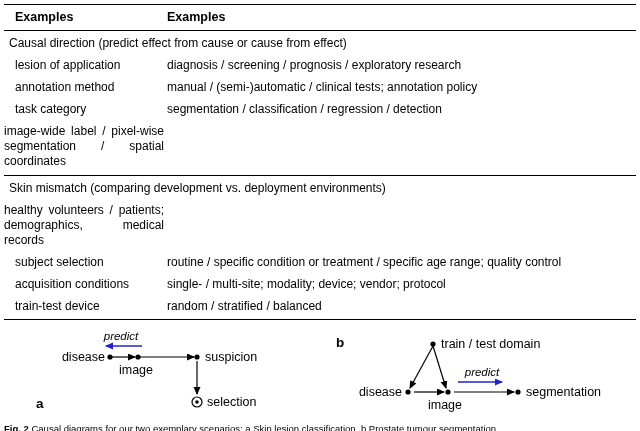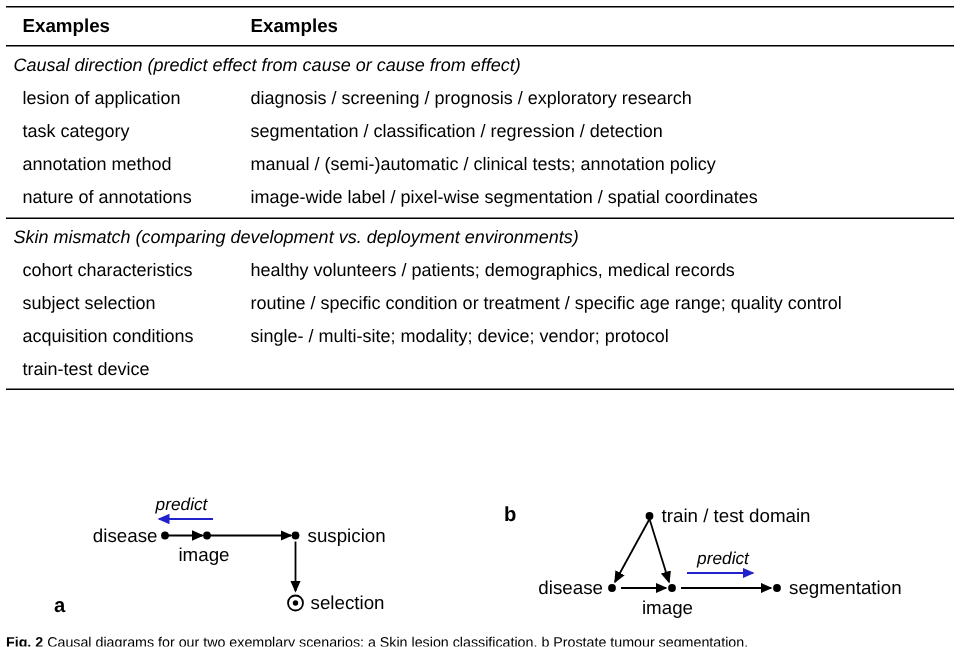--- a/index.html
+++ b/index.html
@@ -12,21 +12,21 @@
   .thead {
     display:grid; grid-template-columns:163px 1fr;
     border-top:1.4px solid #000; border-bottom:1.2px solid #000;
     padding:5px 0 5px 0; font-weight:bold; font-size:12.5px; line-height:15px;
   }
   .c1 { padding-left:11px; }
   .section { }
   .section.second { border-top:1.2px solid #000; margin-top:3px; }
   .section.first { }
   .section-title {
-    font-style:italic; font-size:12px; line-height:15px; padding:5px 0 3px 5px;
+    font-size:12px; line-height:15px; padding:5px 0 3px 5px;
   }
   .row {
     display:grid; grid-template-columns:163px 1fr;
     font-size:12px; line-height:15px; padding:3.5px 0;
   }
   .row .c2 { text-align:justify; padding-right:3px; }
   .bottom-rule { border-top:1.4px solid #000; margin-top:2px; height:0; }
 
   .figure-area { position:absolute; left:0; top:330px; width:640px; height:90px; }
   svg { position:absolute; top:0; }
@@ -52,50 +52,49 @@
   </div>
 
   <div class="section first">
     <div class="section-title">Causal direction (predict effect from cause or cause from effect)</div>
 
     <div class="row">
       <div class="c1">lesion of application</div>
       <div class="c2">diagnosis / screening / prognosis / exploratory research</div>
     </div>
     <div class="row">
+      <div class="c1">annotation method</div>
+      <div class="c2">manual / (semi-)automatic / clinical tests; annotation policy</div>
+    </div>
+    <div class="row">
       <div class="c1">task category</div>
       <div class="c2">segmentation / classification / regression / detection</div>
     </div>
     <div class="row">
-      <div class="c1">annotation method</div>
-      <div class="c2">manual / (semi-)automatic / clinical tests; annotation policy</div>
-    </div>
-    <div class="row">
-      <div class="c1">nature of annotations</div>
       <div class="c2">image-wide label / pixel-wise segmentation / spatial coordinates</div>
     </div>
   </div>
 
   <div class="section second">
     <div class="section-title">Skin mismatch (comparing development vs. deployment environments)</div>
 
     <div class="row">
-      <div class="c1">cohort characteristics</div>
       <div class="c2">healthy volunteers / patients; demographics, medical records</div>
     </div>
     <div class="row">
       <div class="c1">subject selection</div>
       <div class="c2">routine / specific condition or treatment / specific age range; quality control</div>
     </div>
     <div class="row">
       <div class="c1">acquisition conditions</div>
       <div class="c2">single- / multi-site; modality; device; vendor; protocol</div>
     </div>
     <div class="row">
       <div class="c1">train-test device</div>
+      <div class="c2">random / stratified / balanced</div>
     </div>
   </div>
 
   <div class="bottom-rule"></div>
 </div>
 
 <div class="figure-area">
 
   <svg id="diagA" width="300" height="88" viewBox="0 0 300 88">
     <defs>

